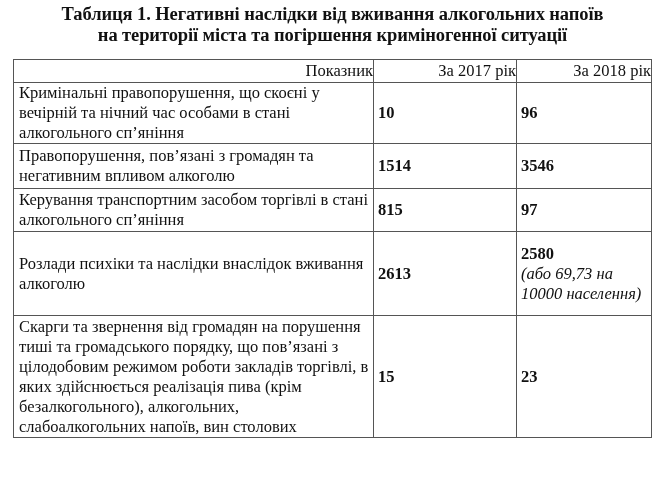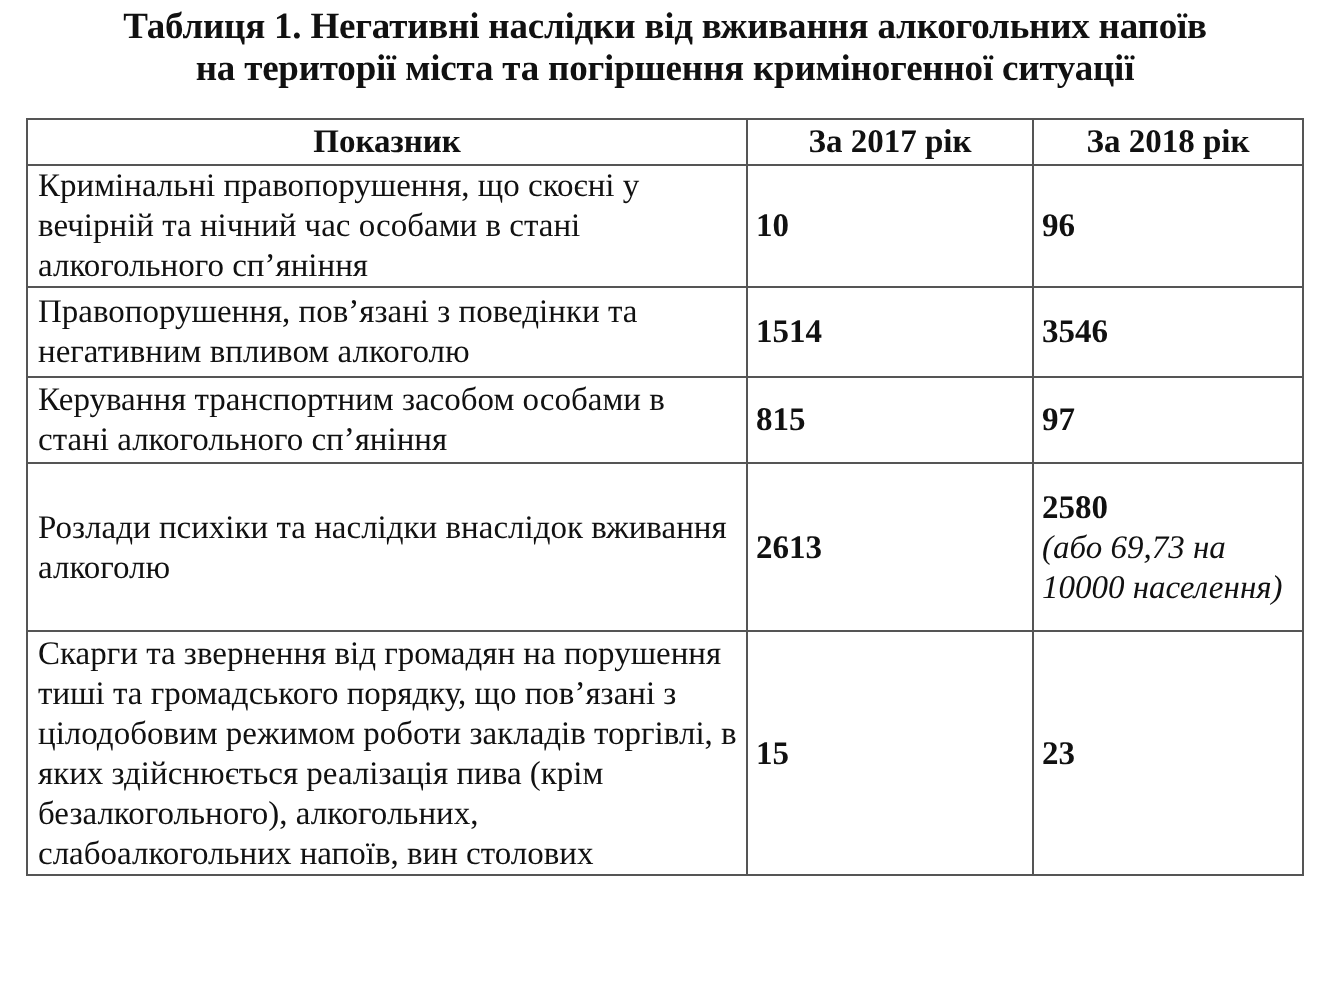--- a/index.html
+++ b/index.html
@@ -4,21 +4,21 @@
   <style>
     html, body { margin: 0; padding: 0; background: #ffffff; }
     body { width: 665px; height: 502px; position: relative; overflow: hidden;
            font-family: "Liberation Serif", serif; color: #111; }
     .title { position: absolute; left: 0; top: 4px; width: 665px; text-align: center;
              font-weight: bold; font-size: 18.5px; line-height: 21px; letter-spacing: -0.1px; }
     table { position: absolute; left: 13px; top: 59px; border-collapse: collapse;
             width: 638px; table-layout: fixed; }
     td, th { border: 1.3px solid #555; font-size: 16.5px; line-height: 20px;
              padding: 0 4px; vertical-align: middle; }
-    th { font-weight: bold; text-align: center; height: 22px; padding: 0; }
+    th { font-weight: normal; text-align: right; height: 22px; padding: 0; }
     td.label { text-align: left; padding-left: 5px; padding-right: 3px; }
     td.val { text-align: left; font-weight: bold; }
     .note { font-weight: normal; display: block; font-style: italic; }
     col.c1 { width: 360px; } col.c2 { width: 143px; } col.c3 { width: 135px; }
   </style>
 </head>
 <body>
 
 <div class="title">
   <div>Таблиця 1. Негативні наслідки від вживання алкогольних напоїв</div>
@@ -38,26 +38,26 @@
       <th>За 2018 рік</th>
     </tr>
   </thead>
   <tbody>
     <tr style="height:60px">
       <td class="label">Кримінальні правопорушення, що скоєні у вечірній та нічний час особами в стані алкогольного сп’яніння</td>
       <td class="val">10</td>
       <td class="val">96</td>
     </tr>
     <tr style="height:45px">
-      <td class="label">Правопорушення, пов’язані з поведінки та негативним впливом алкоголю</td>
+      <td class="label">Правопорушення, пов’язані з громадян та негативним впливом алкоголю</td>
       <td class="val">1514</td>
       <td class="val">3546</td>
     </tr>
     <tr style="height:43px">
-      <td class="label">Керування транспортним засобом особами в стані алкогольного сп’яніння</td>
+      <td class="label">Керування транспортним засобом торгівлі в стані алкогольного сп’яніння</td>
       <td class="val">815</td>
       <td class="val">97</td>
     </tr>
     <tr style="height:84px">
       <td class="label">Розлади психіки та наслідки внаслідок вживання алкоголю</td>
       <td class="val">2613</td>
       <td class="val">
         <span>2580</span>
         <span class="note">(або 69,73 на 10000 населення)</span>
       </td>

